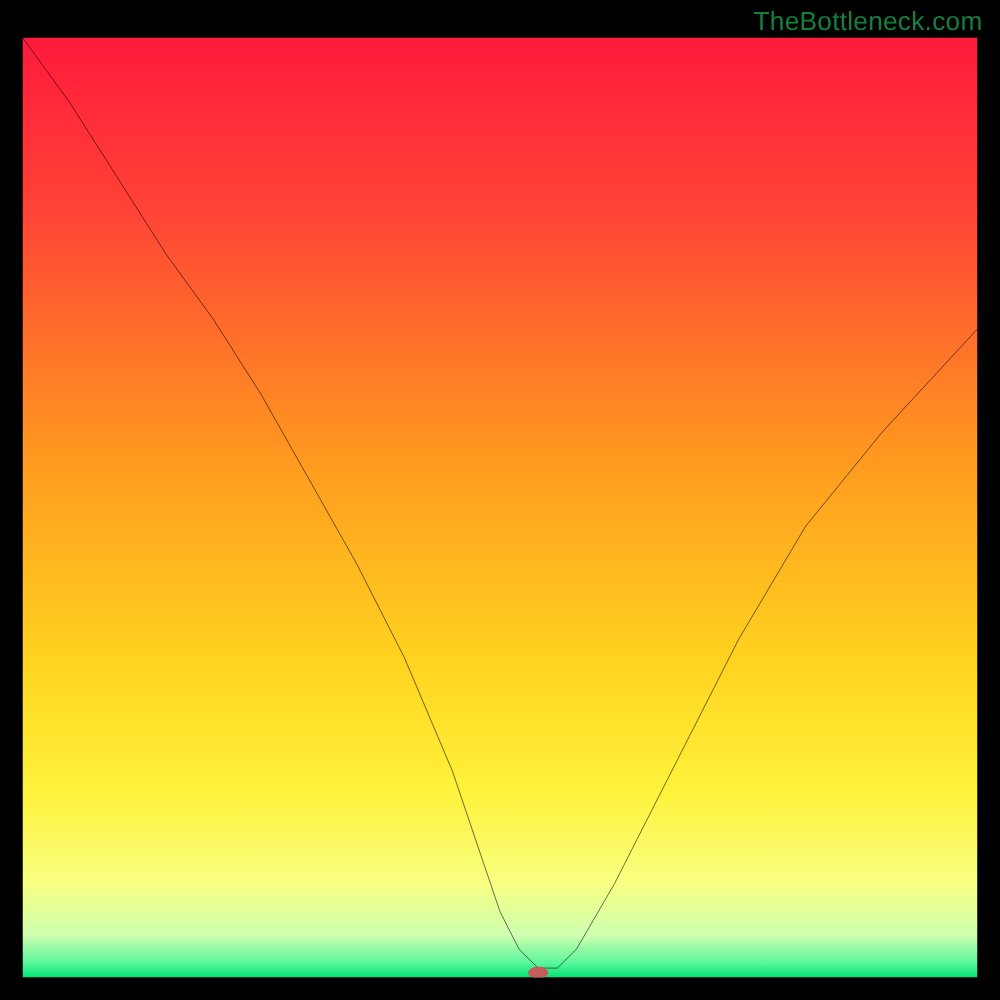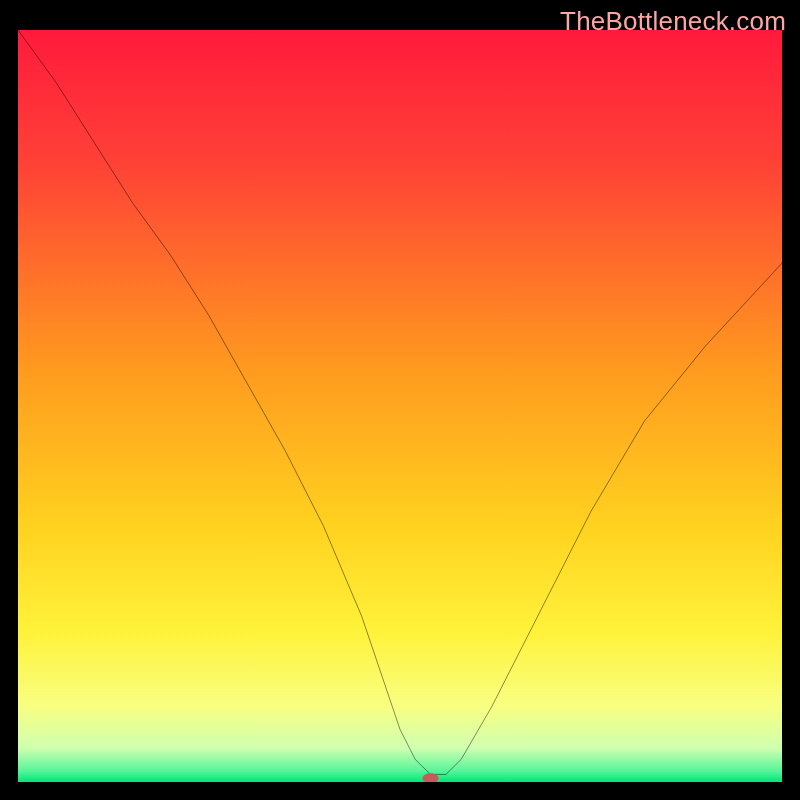--- a/index.html
+++ b/index.html
@@ -8,22 +8,22 @@
     width: 800px;
     height: 800px;
     background: #000;
     position: relative;
     font-family: Arial, Helvetica, sans-serif;
   }
   .watermark {
     position: absolute;
     top: 6px;
     right: 14px;
-    color: #fca5a5;
-    font-size: 26px;
+    color: #15803d;
+    font-size: 21px;
     font-weight: 500;
     letter-spacing: 0.2px;
     z-index: 10;
   }
   .plot {
     position: absolute;
     left: 18px;
     top: 30px;
     width: 764px;
     height: 752px;

